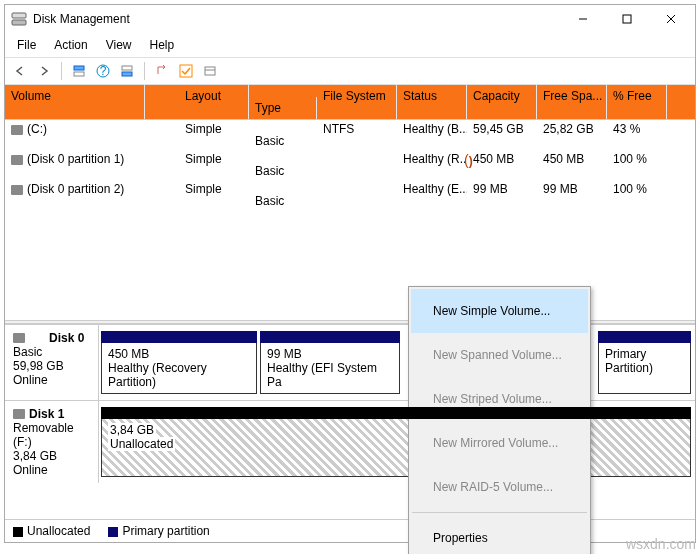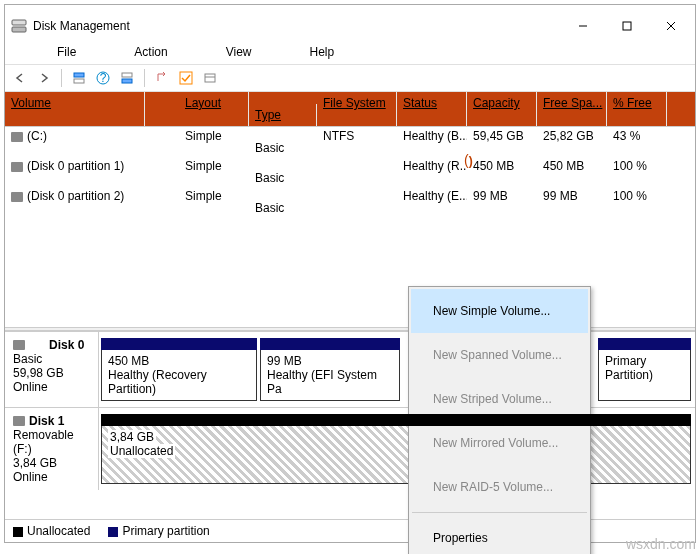--- a/index.html
+++ b/index.html
@@ -1,28 +1,28 @@
 <!DOCTYPE html>
 <html><head>
   <meta charset="utf-8">
   <style>
     * { box-sizing: border-box; margin: 0; padding: 0; font-family: "Segoe UI", Tahoma, sans-serif; font-size: 12px; }
     body { background: #fff; width: 700px; height: 554px; overflow: hidden; position: relative; }
     .window { border: 1px solid #aaa; width: 692px; height: 539px; margin: 4px; display: flex; flex-direction: column; background: #fff; }
-    .titlebar { display: flex; align-items: center; height: 28px; padding: 0 2px 0 6px; margin-top: 7px; }
+    .titlebar { display: flex; align-items: center; height: 28px; padding: 0 2px 0 6px; }
     .titlebar .app-icon { width: 16px; height: 16px; display: inline-flex; align-items: center; justify-content: center; margin-right: 6px; }
     .titlebar .title { flex: 1; }
     .win-controls { display: flex; }
     .win-controls div { width: 44px; height: 26px; display: flex; align-items: center; justify-content: center; }
     .menubar { display: flex; padding: 2px 4px; gap: 2px; }
-    .menubar span { padding: 3px 8px; margin-left: 40px; }
+    .menubar span { padding: 3px 8px; }
     .toolbar { display: flex; align-items: center; height: 28px; padding: 0 4px; border-top: 1px solid #e0e0e0; border-bottom: 1px solid #e0e0e0; gap: 2px; }
     .tb-btn { width: 22px; height: 22px; display: flex; align-items: center; justify-content: center; color: #555; }
     .tb-sep { width: 1px; height: 18px; background: #ccc; margin: 0 4px; }
-    .vol-header { display: flex; background: #c2410c; border-bottom: 1px solid #ccc; text-decoration: underline; }
+    .vol-header { display: flex; background: #f97316; border-bottom: 1px solid #ccc; }
     .vol-header div { padding: 4px 6px; border-right: 1px solid #e5e5e5; overflow: hidden; white-space: nowrap; }
     .vol-rows { height: 200px; overflow: auto; background: #fff; }
     .vol-row { display: flex; padding: 1px 0; }
     .vol-row div { padding: 1px 6px; overflow: hidden; white-space: nowrap; }
     .drive-ico { display: inline-block; width: 12px; height: 10px; background: #888; margin-right: 4px; vertical-align: middle; border-radius: 1px; }
     .c-vol { width: 140px; } .c-lay { width: 70px; margin-left: 34px; } .c-typ { width: 68px; margin-top: 12px; } .c-fs { width: 80px; } .c-sta { width: 70px; } .c-cap { width: 70px; } .c-free { width: 70px; } .c-pct { width: 60px; }
     .splitter { height: 4px; background: #f0f0f0; border-top: 1px solid #ccc; border-bottom: 1px solid #ccc; }
     .disk-pane { background: #fff; overflow-y: scroll; flex: 1; }
     .disk-row { display: flex; border-top: 1px solid #ccc; min-height: 74px; }
     .disk-info { width: 94px; padding: 6px 8px; border-right: 1px solid #ccc; }

